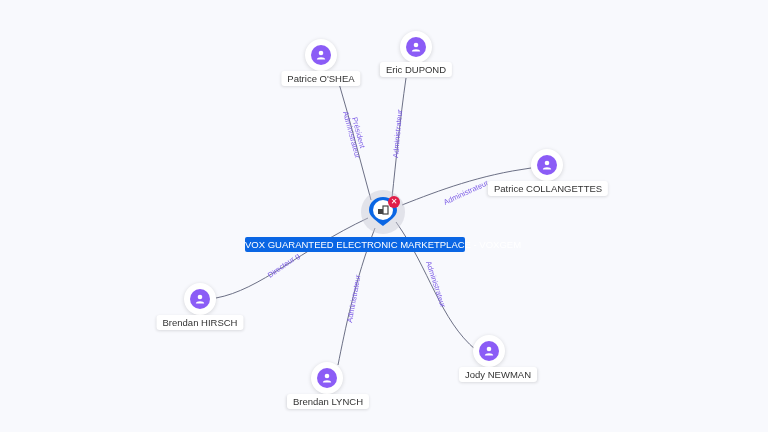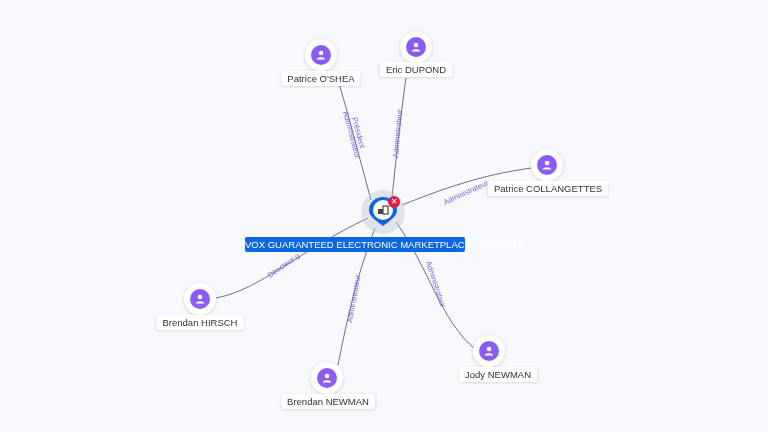--- a/index.html
+++ b/index.html
@@ -88,21 +88,21 @@
 <div class="plabel" style="left:200px;top:315px;">Brendan HIRSCH</div>
 
 <div class="person" style="left:311px;top:362px;">
   <div class="dot">
       <svg width="12" height="12" viewBox="0 0 12 12">
         <circle cx="6" cy="4" r="2.3" fill="#fff"></circle>
         <path d="M1.8,10.5 C1.8,7.5 10.2,7.5 10.2,10.5 Z" fill="#fff"></path>
       </svg>
     </div>
 </div>
-<div class="plabel" style="left:328px;top:394px;">Brendan NEWMAN</div>
+<div class="plabel" style="left:328px;top:394px;">Brendan LYNCH</div>
 
 <div class="person" style="left:473px;top:335px;">
   <div class="dot">
       <svg width="12" height="12" viewBox="0 0 12 12">
         <circle cx="6" cy="4" r="2.3" fill="#fff"></circle>
         <path d="M1.8,10.5 C1.8,7.5 10.2,7.5 10.2,10.5 Z" fill="#fff"></path>
       </svg>
     </div>
 </div>
 <div class="plabel" style="left:490px;top:367px;margin-left:8px;">Jody NEWMAN</div>

